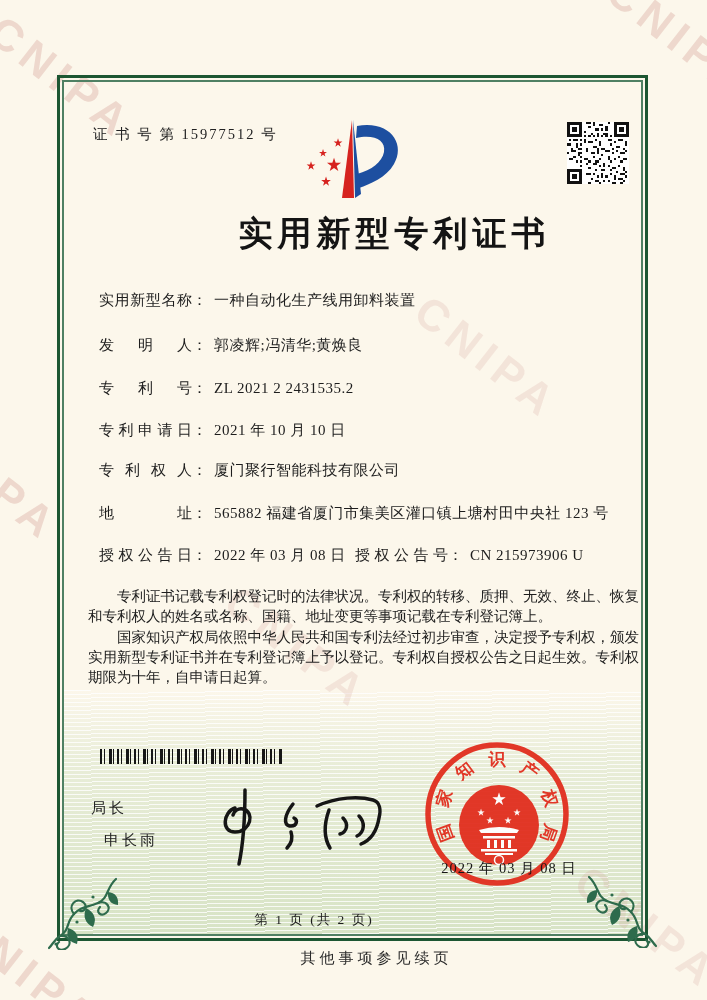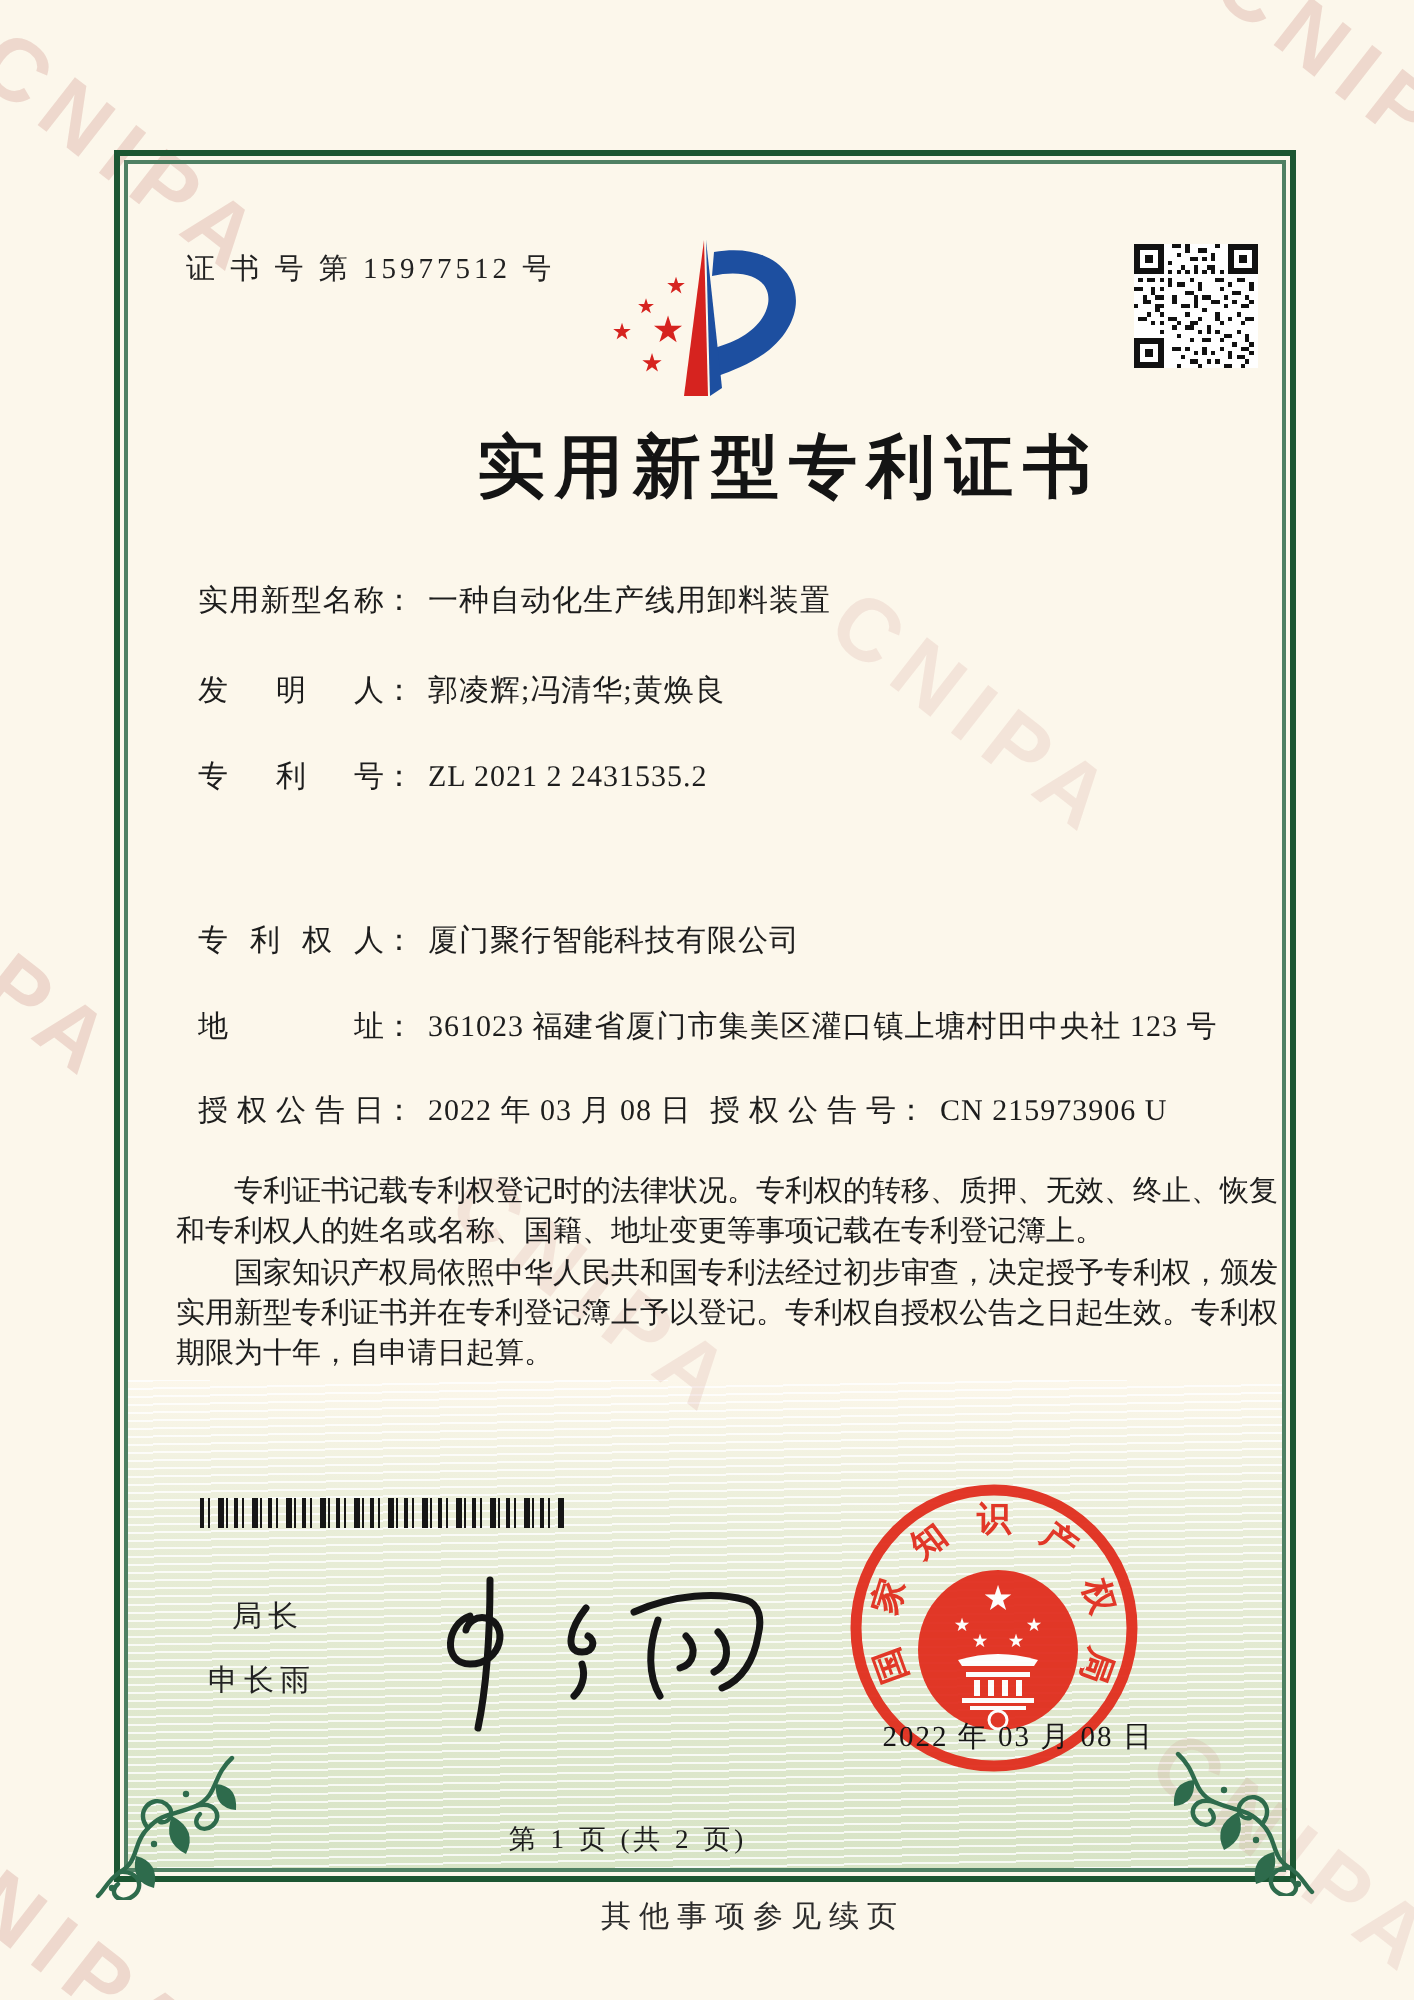--- a/index.html
+++ b/index.html
@@ -199,41 +199,44 @@
 
   <div class="frow" style="top:291px">
     <span class="flabel">实用新型名称</span><span class="fcolon">：</span><span class="fval">一种自动化生产线用卸料装置</span>
   </div>
   <div class="frow" style="top:336px">
     <span class="flabel">发明人</span><span class="fcolon">：</span><span class="fval">郭凌辉;冯清华;黄焕良</span>
   </div>
   <div class="frow" style="top:379px">
     <span class="flabel">专利号</span><span class="fcolon">：</span><span class="fval">ZL 2021 2 2431535.2</span>
   </div>
+  <div class="frow" style="top:421px">
+    <span class="flabel">专利申请日</span><span class="fcolon">：</span><span class="fval">2021 年 10 月 10 日</span>
+  </div>
   <div class="frow" style="top:461px">
     <span class="flabel">专利权人</span><span class="fcolon">：</span><span class="fval">厦门聚行智能科技有限公司</span>
   </div>
   <div class="frow" style="top:504px">
-    <span class="flabel">地址</span><span class="fcolon">：</span><span class="fval">361023 福建省厦门市集美区灌口镇上塘村田中央社 123 号</span>
+    <span class="flabel">地址</span><span class="fcolon">：</span><span class="fval">565882 福建省厦门市集美区灌口镇上塘村田中央社 123 号</span>
   </div>
   <div class="frow" style="top:546px">
     <span class="flabel">授权公告日</span><span class="fcolon">：</span><span class="fval">2022 年 03 月 08 日</span>
     <span class="pair2">
       <span class="flabel">授权公告号</span><span class="fcolon">：</span><span class="fval">CN 215973906 U</span>
     </span>
   </div>
 
   <div class="abs paras">
     <p>专利证书记载专利权登记时的法律状况。专利权的转移、质押、无效、终止、恢复和专利权人的姓名或名称、国籍、地址变更等事项记载在专利登记簿上。</p>
     <p>国家知识产权局依照中华人民共和国专利法经过初步审查，决定授予专利权，颁发实用新型专利证书并在专利登记簿上予以登记。专利权自授权公告之日起生效。专利权期限为十年，自申请日起算。</p>
   </div>
 
   <div class="abs barcode"></div>
 
-  <div class="abs signer" style="left:116px;top:799px;text-align:center;">局长</div>
+  <div class="abs signer" style="left:91px;top:799px;text-align:center;">局长</div>
   <div class="abs signer" style="left:104px;top:831px;">申长雨</div>
 
   <svg class="abs" style="left:205px;top:780px;" width="190" height="90" viewBox="0 0 190 90">
     <g fill="none" stroke="#151515" stroke-width="3.5" stroke-linecap="round">
       <path d="M40,10 C40,28 39,60 34,84"></path>
       <path d="M30,28 C18,32 16,52 30,52 C46,52 50,32 38,29 C33,28 29,31 28,35"></path>
       <path d="M88,24 C80,34 77,46 86,46 C92,46 93,40 89,38"></path>
       <path d="M86,52 C88,58 86,64 82,68"></path>
       <path d="M112,26 C132,17 154,16 168,20 C175,22 176,30 174,38 C172,50 166,60 156,64"></path>
       <path d="M124,30 C119,44 119,58 125,68"></path>

